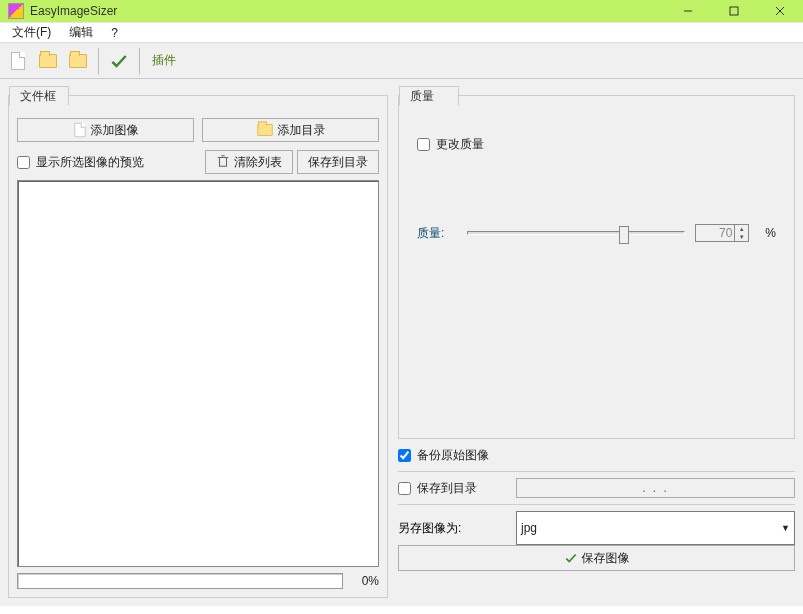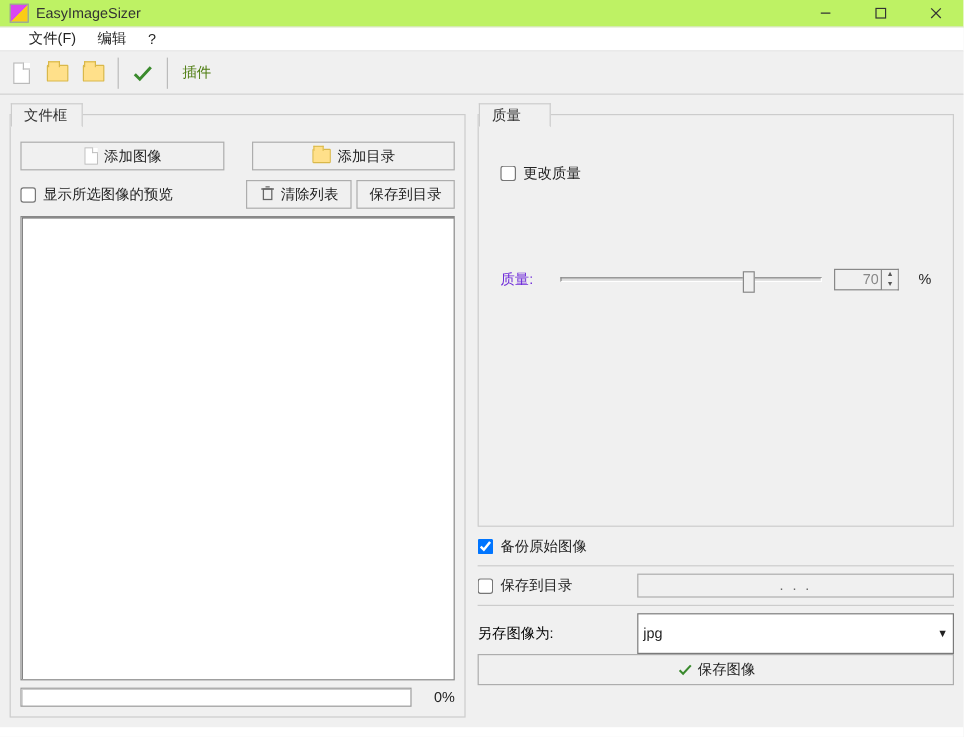--- a/index.html
+++ b/index.html
@@ -7,21 +7,21 @@
 
 
 .titlebar { height: 23px; display: flex; align-items: center; background: #bef264; border-bottom: 1px solid #e5e5e5; }
 .titlebar .app-icon { width: 16px; height: 16px; margin: 0 6px 0 8px; background: linear-gradient(135deg,#d946ef 0 50%,#facc15 50% 100%); border:1px solid #999; }
 .titlebar .title { flex: 0 0 auto; color: #333; }
 .titlebar .spacer { flex: 1; }
 .winbtn { width: 46px; height: 30px; display:flex; align-items:center; justify-content:center; color:#333; }
 .winbtn svg { width:10px; height:10px; }
 
 
-.menubar { height: 20px; display:flex; align-items:center; padding: 0 16px; gap: 2px; background:#fff; border-bottom:1px solid #ddd; }
+.menubar { height: 20px; display:flex; align-items:center; padding: 0 4px; gap: 2px; background:#fff; border-bottom:1px solid #ddd; }
 .menuitem { padding: 1px 8px; color:#222; }
 
 
 .toolbar { height: 36px; display:flex; align-items:center; padding: 2px 4px; gap:2px; background:#f0f0f0; border-bottom:1px solid #ccc; }
 .toolbtn { width:28px; height:28px; display:flex; align-items:center; justify-content:center; border:1px solid transparent; }
 .tool-sep { width:1px; height:26px; background:#bbb; margin:0 4px; }
 .tool-label { margin-left:6px; color:#4d7c0f; }
 .folder-icon { width:18px; height:14px; background:#ffe08a; border:1px solid #d9b84a; border-radius:1px; position:relative; }
 .folder-icon::before { content:""; position:absolute; top:-4px; left:0; width:8px; height:4px; background:#ffe08a; border:1px solid #d9b84a; border-bottom:none; }
 .file-icon { width:14px; height:18px; background:#fff; border:1px solid #bbb; position:relative; }
@@ -34,38 +34,38 @@
 .panel-right { flex:1; display:flex; flex-direction:column; }
 
 
 .groupbox { border:1px solid #ccc; background:#f0f0f0; padding: 8px; position:relative; }
 .group-tab { position:absolute; top:-10px; left:0; height:20px; min-width:60px; padding:0 10px; background:#f0f0f0; border:1px solid #ccc; border-bottom:1px solid #f0f0f0; color:#333; display:flex; align-items:center; }
 .groupbox.outer { padding-top:14px; }
 
 
 .btn { height:24px; background:#f0f0f0; border:1px solid #adadad; display:inline-flex; align-items:center; justify-content:center; gap:4px; padding:0 10px; color:#222; cursor:default; min-width:80px; }
 .btn.wide { flex:1; }
-.row { display:flex; gap:23px; align-items:center; }
+.row { display:flex; gap:8px; align-items:center; }
 
 
 .chk { display:inline-flex; align-items:center; gap:6px; color:#222; }
 .chk input { width:13px; height:13px; }
 
 
 .listbox { flex:1; background:#fff; border:1px solid #888; box-shadow: inset 1px 1px 0 #666; }
 
 
 .progress-wrap { display:flex; align-items:center; gap:8px; margin-top:6px; }
 .progress { flex:1; height:16px; border:1px solid #999; background:#fff; box-shadow: inset 1px 1px 0 #ccc; }
 .progress-label { min-width:28px; text-align:right; color:#222; }
 
 
 .quality-content { height: 320px; padding: 26px 10px 10px 10px; }
 .slider-row { display:flex; align-items:center; gap:10px; margin-top:70px; }
-.slider-label { color:#6d28d9; width:40px; }
+.slider-label { color:#0c4a6e; width:40px; }
 .slider-track { flex:1; height:4px; background:#ddd; border-top:1px solid #888; border-left:1px solid #888; border-bottom:1px solid #fff; border-right:1px solid #fff; position:relative; }
 .slider-thumb { position:absolute; top:-6px; width:10px; height:18px; background:#f0f0f0; border:1px solid #888; }
 .spin { display:inline-flex; align-items:stretch; }
 .spin input { width:40px; height:18px; border:1px solid #888; background:#f0f0f0; color:#888; text-align:right; padding-right:2px; }
 .spin-btns { display:flex; flex-direction:column; width:14px; border:1px solid #888; border-left:none; }
 .spin-btns div { flex:1; display:flex; align-items:center; justify-content:center; background:#f0f0f0; font-size:6px; color:#555; }
 .spin-unit { margin-left:6px; color:#222; }
 
 .divider { height:1px; background:#ccc; margin:6px 0; }
 

